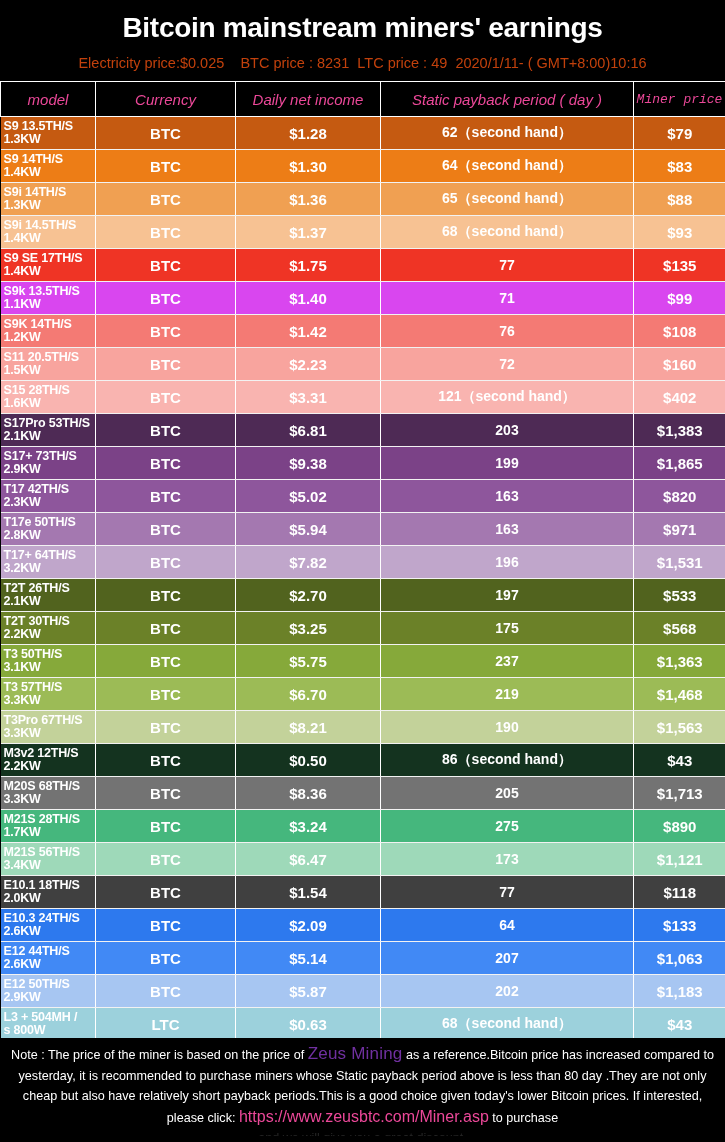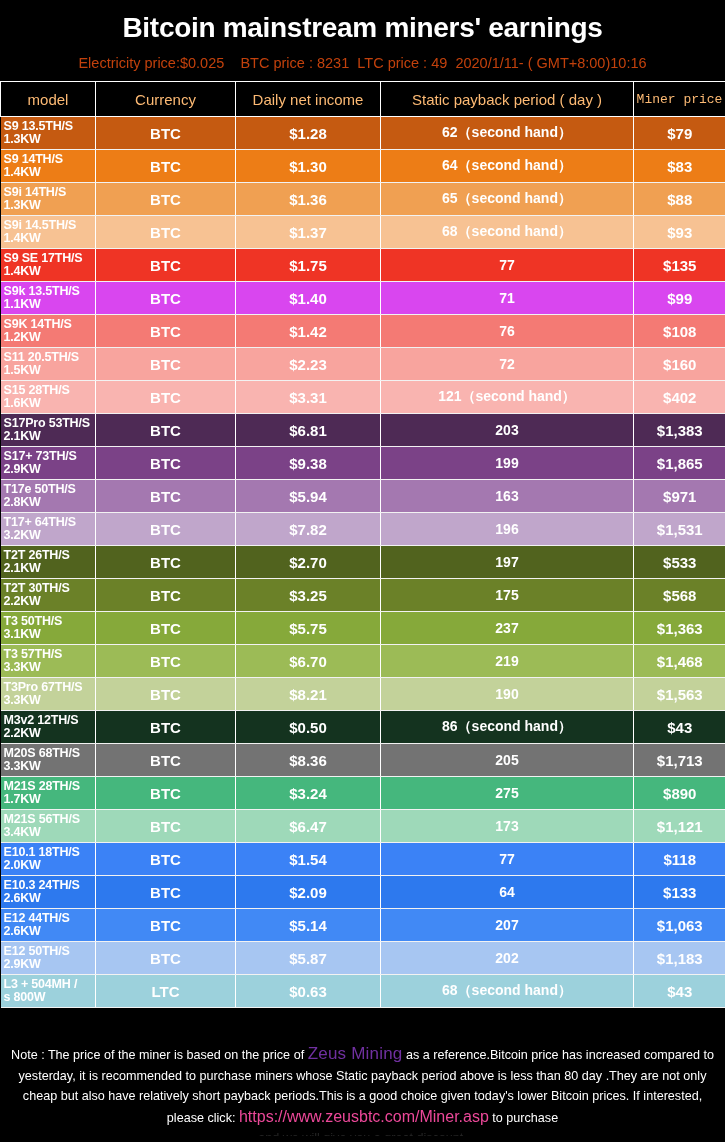--- a/index.html
+++ b/index.html
@@ -53,28 +53,29 @@
     table-layout: fixed;
   }
   table.miners col.c-model    { width: 95px; }
   table.miners col.c-currency { width: 140px; }
   table.miners col.c-income   { width: 145px; }
   table.miners col.c-payback  { width: 253px; }
   table.miners col.c-price    { width: 92px; }
 
   thead th {
     background: #000000;
-    color: #fdba74;
+    color: #ec4899;
     font-weight: normal;
     font-size: 15px;
     height: 30px;
     padding: 2px 2px;
     border: 1px solid #ffffff;
     vertical-align: middle;
     white-space: nowrap;
+    font-style: italic;
   }
   thead th.mono {
     font-family: "Liberation Mono", "DejaVu Sans Mono", monospace;
     font-size: 13px;
   }
 
   tbody td {
     height: 32px;
     padding: 0;
     border-right: 1px solid #ffffff;
@@ -244,20 +245,28 @@
           <td class="price">$1,383</td>
         </tr>
         <tr style="background: rgb(123, 66, 135);">
           <td class="model">S17+  73TH/S
 2.9KW</td>
           <td class="currency">BTC</td>
           <td class="income">$9.38</td>
           <td class="payback">199</td>
           <td class="price">$1,865</td>
         </tr>
+        <tr style="background: rgb(142, 86, 156);">
+          <td class="model">T17   42TH/S
+2.3KW</td>
+          <td class="currency">BTC</td>
+          <td class="income">$5.02</td>
+          <td class="payback">163</td>
+          <td class="price">$820</td>
+        </tr>
         <tr style="background: rgb(164, 120, 176);">
           <td class="model">T17e  50TH/S
 2.8KW</td>
           <td class="currency">BTC</td>
           <td class="income">$5.94</td>
           <td class="payback">163</td>
           <td class="price">$971</td>
         </tr>
         <tr style="background: rgb(192, 166, 203);">
           <td class="model">T17+  64TH/S
@@ -332,21 +341,21 @@
           <td class="price">$890</td>
         </tr>
         <tr style="background: rgb(158, 217, 185);">
           <td class="model">M21S 56TH/S
 3.4KW</td>
           <td class="currency">BTC</td>
           <td class="income">$6.47</td>
           <td class="payback">173</td>
           <td class="price">$1,121</td>
         </tr>
-        <tr style="background: #3b82f6; border-radius: 7px;">
+        <tr style="background: #404040; border-radius: 7px;">
           <td class="model">E10.1 18TH/S
 2.0KW</td>
           <td class="currency">BTC</td>
           <td class="income">$1.54</td>
           <td class="payback">77</td>
           <td class="price">$118</td>
         </tr>
         <tr style="background: rgb(45, 121, 238);">
           <td class="model">E10.3 24TH/S
 2.6KW</td>

